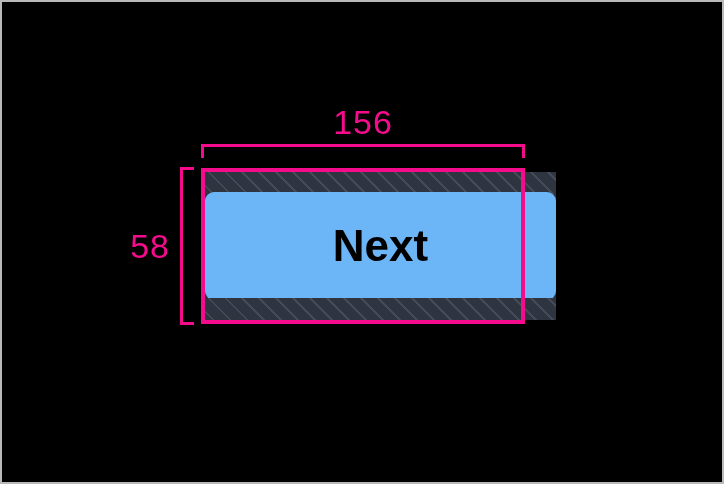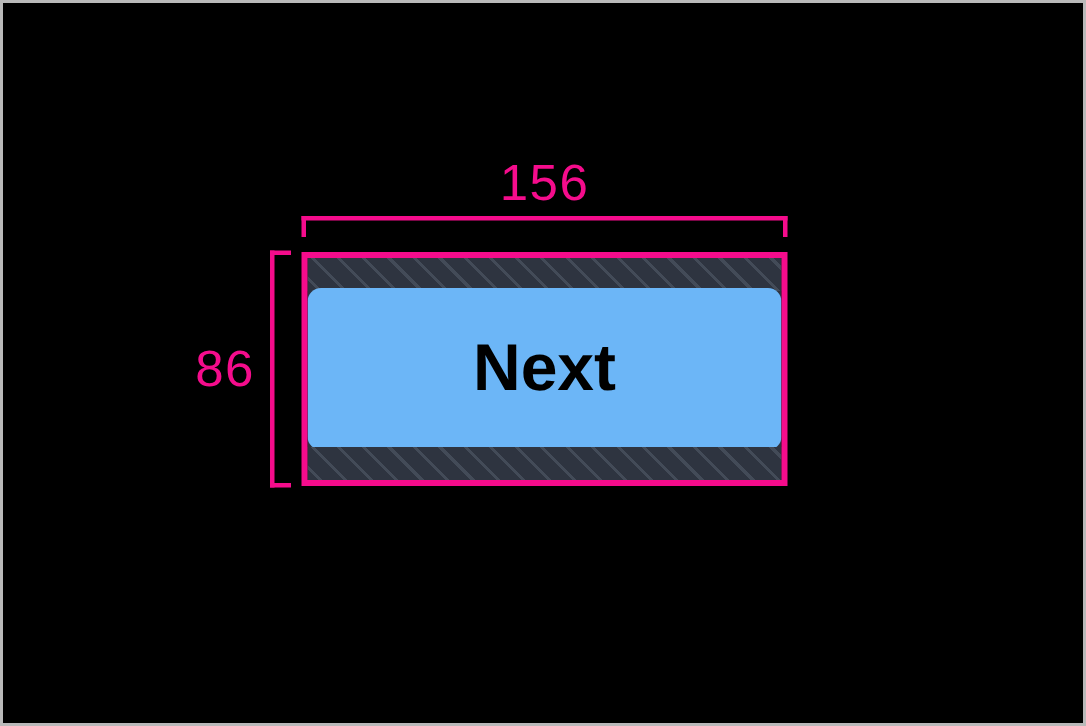--- a/index.html
+++ b/index.html
@@ -88,21 +88,21 @@
     width: 108px;
     text-align: right;
   }
 
   
 
   .widget {
     position: absolute;
     left: 203px;
     top: 170px;
-    width: 316px;
+    width: 351px;
     height: 148px;
     background: #2e3440;
     overflow: hidden;
   }
 
   .hatch-band {
     position: absolute;
     left: 0;
     width: 100%;
     height: 22px;
@@ -156,15 +156,15 @@
     </div>
     <div class="hatch-band hatch-bottom"></div>
   </div>
 
   <div class="measure-box"></div>
 
   <div class="bracket-h"></div>
   <div class="dim-label dim-label-width">156</div>
 
   <div class="bracket-v"></div>
-  <div class="dim-label dim-label-height">86</div>
+  <div class="dim-label dim-label-height">58</div>
 
 </div>
 
 </body></html>

